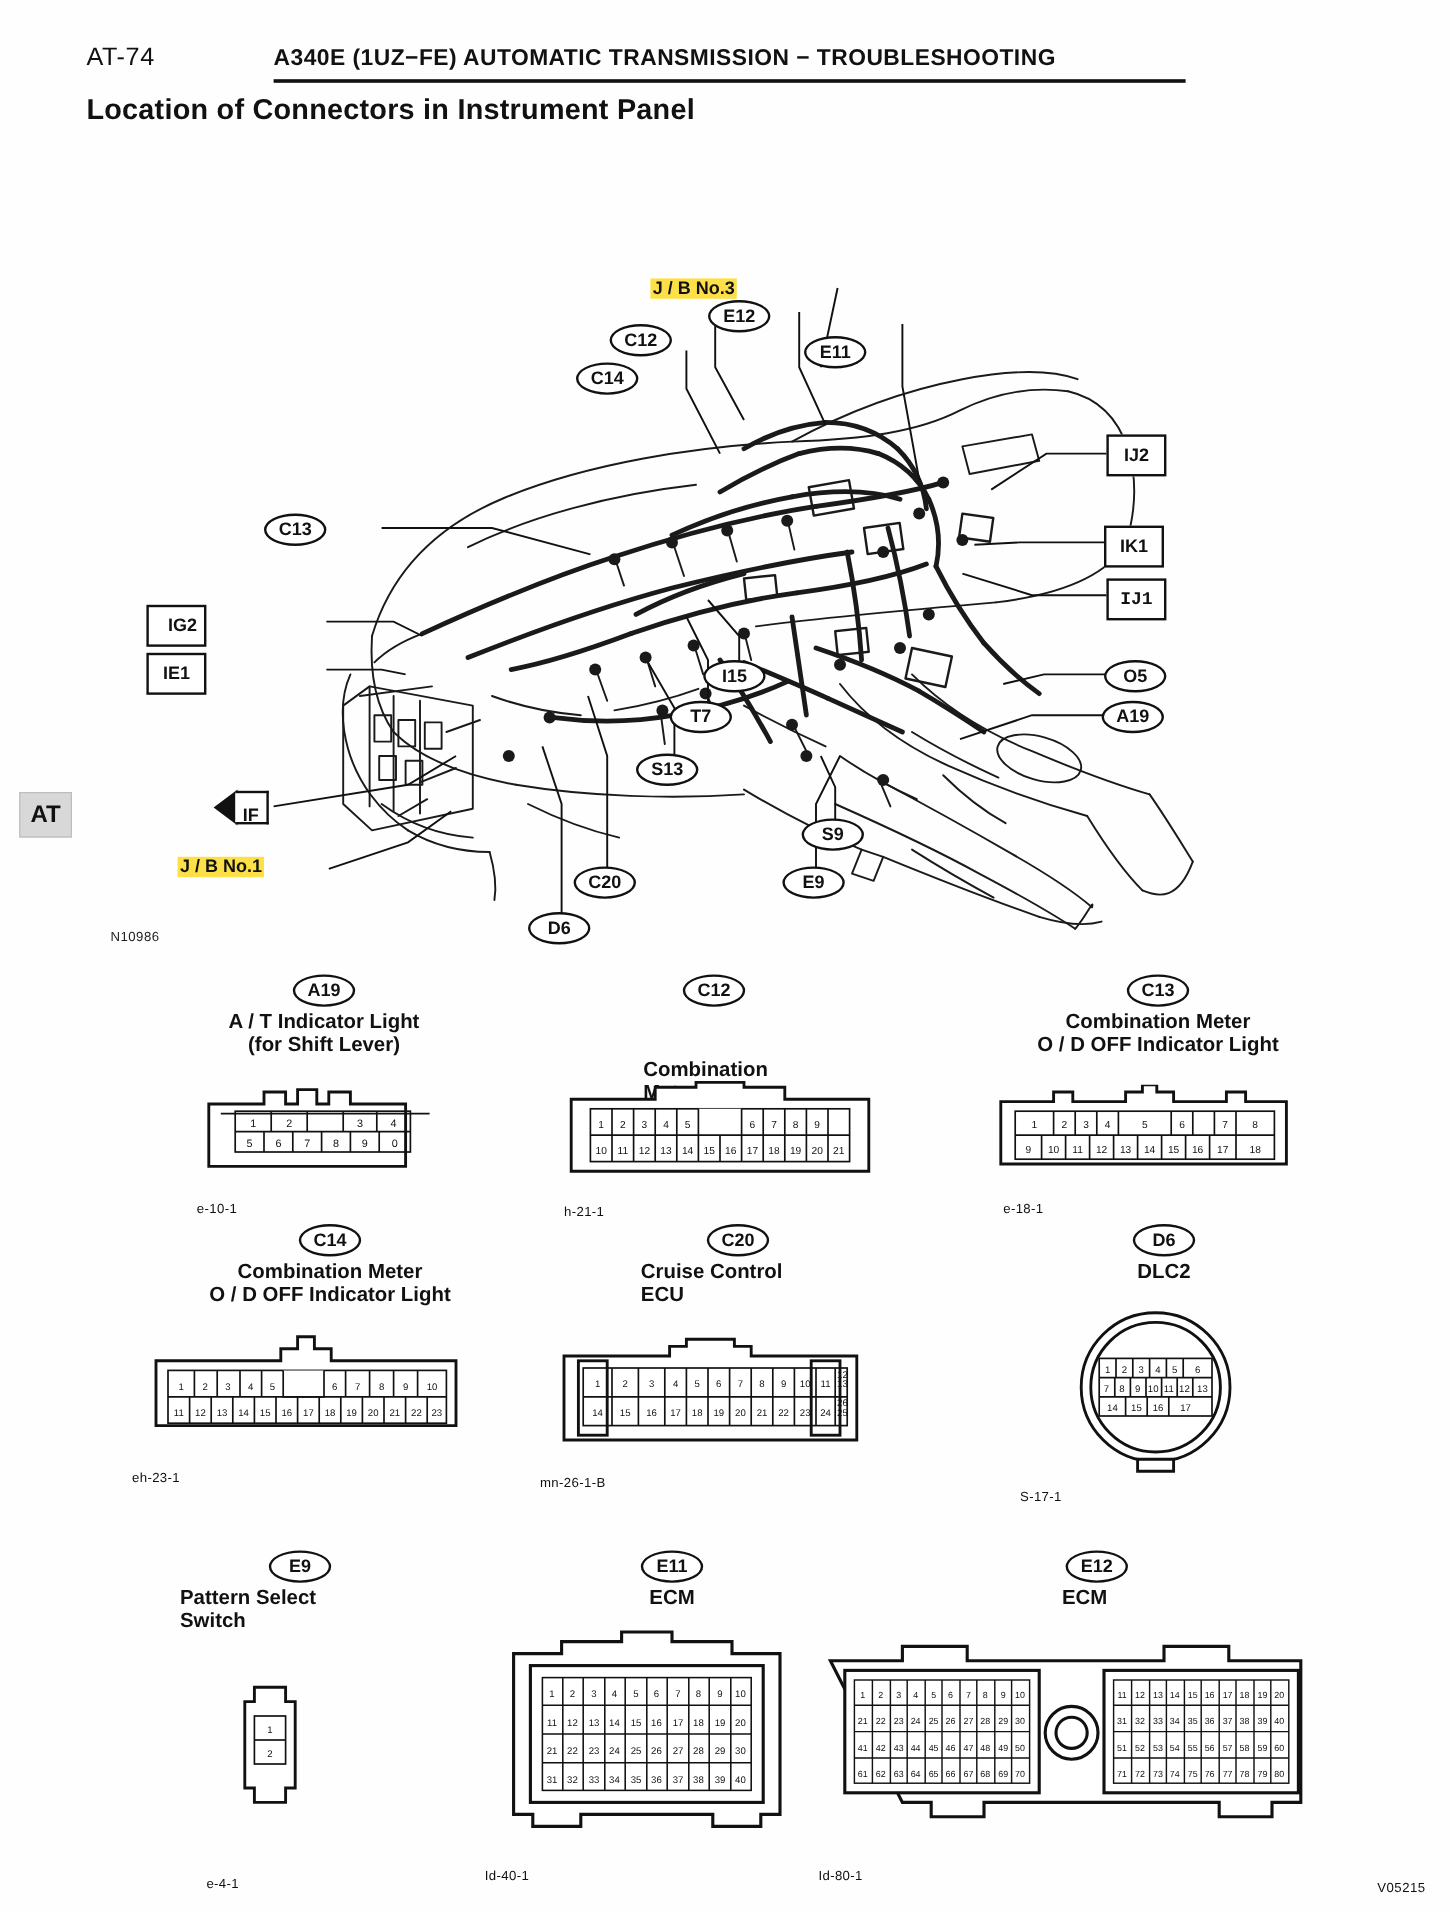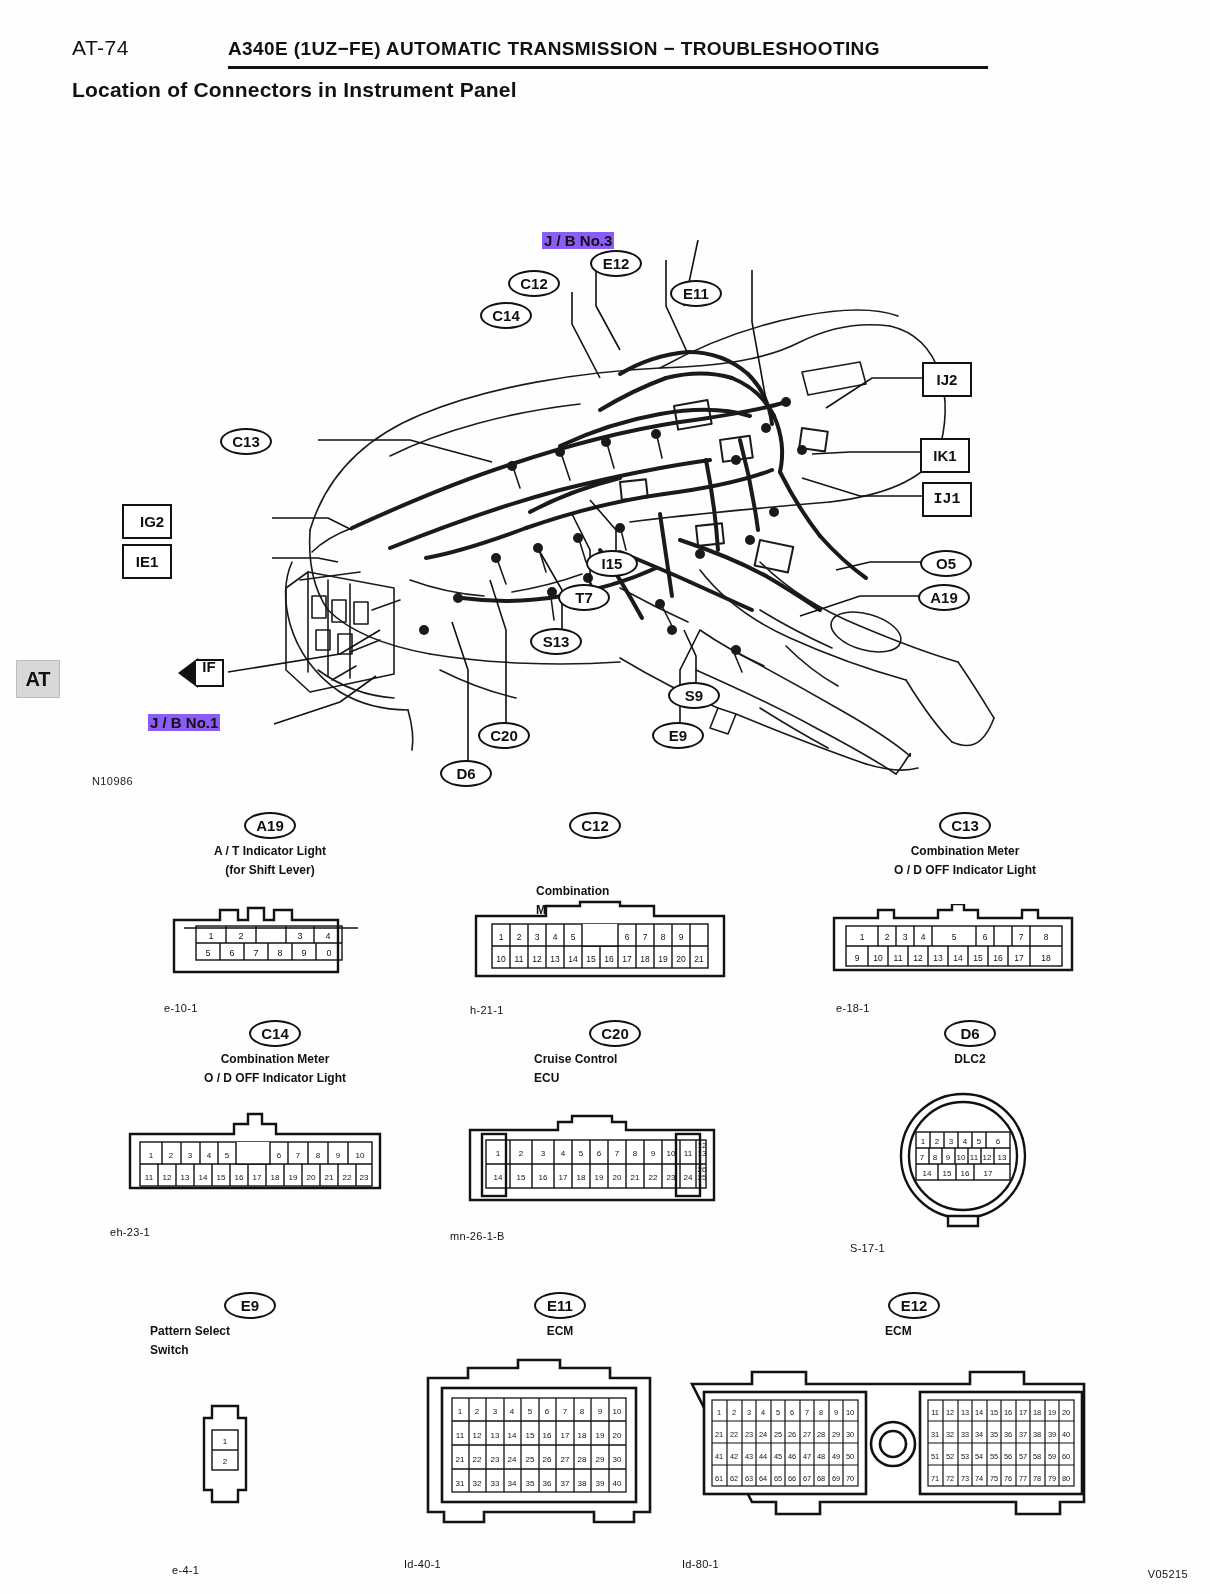--- a/index.html
+++ b/index.html
@@ -13,21 +13,21 @@
     overflow:hidden;
   }
   .page { position:relative; width:1210px; height:1594px; }
 
   
   .hdr { position:absolute; left:0; top:18px; width:1210px; height:40px; }
   .hdr-page { position:absolute; left:72px; top:18px; font-size:21px; font-weight:normal; letter-spacing:0.5px; }
   .hdr-title { position:absolute; left:228px; top:20px; font-size:19px; font-weight:bold; letter-spacing:0.4px; }
   .hdr-rule { position:absolute; left:228px; top:48px; width:760px; height:3px; background:#111; }
 
-  .section-title { position:absolute; left:72px; top:78px; font-size:21px; font-weight:bold; letter-spacing:0.2px; }
+  .section-title { position:absolute; left:72px; top:78px; font-size:24px; font-weight:bold; letter-spacing:0.2px; }
 
   
   .sidetab {
     position:absolute; left:16px; top:660px; width:44px; height:38px;
     background:#d8d8d8; border:1px solid #bdbdbd;
     display:flex; align-items:center; justify-content:center;
     font-weight:bold; font-size:20px;
   }
 
   .figcode { position:absolute; font-size:11px; letter-spacing:0.4px; color:#222; }
@@ -44,27 +44,27 @@
   }
   .boxlbl {
     position:absolute;
     border:2px solid #111; background:#fff;
     font-size:15px; font-weight:bold;
     display:flex; align-items:center; justify-content:center;
     min-width:50px; height:35px;
     padding:0 6px;
   }
   .plainlbl {
-    position:absolute; font-size:15px; font-weight:bold; background:#8b5cf6; padding:0 2px;
+    position:absolute; font-size:15px; font-weight:bold; background:#fde047; padding:0 2px;
   }
 
   
   .ifmark {
     position:absolute; width:46px; height:30px;
-    display:flex; align-items:flex-start; justify-content:center;
+    display:flex; align-items:flex-end; justify-content:center;
     font-size:15px; font-weight:bold;
   }
   .ifmark .tri {
     position:absolute; left:0; top:0; width:0; height:0;
     border-top:15px solid transparent; border-bottom:15px solid transparent;
     border-right:20px solid #111;
   }
   .ifmark .bx { position:absolute; left:18px; top:1px; width:28px; height:28px; border:2px solid #111; border-left:none; background:#fff; }
   .ifmark span { position:relative; left:8px; }
 
@@ -77,21 +77,21 @@
   .cell { position:absolute; }
   .cell .code {
     position:absolute; left:50%; transform:translateX(-50%); top:0;
     border:2px solid #111; border-radius:50%;
     background:#fff; font-size:15px; font-weight:bold;
     min-width:52px; height:27px;
     display:flex; align-items:center; justify-content:center;
   }
   .cell .nm {
     position:absolute; left:50%; transform:translateX(-50%); top:30px;
-    text-align:center; font-size:12px; font-weight:bold; line-height:19px;
+    text-align:center; font-size:17px; font-weight:bold; line-height:19px;
     white-space:nowrap;
   }
   .cell .pn { position:absolute; font-size:11px; letter-spacing:0.3px; }
 
   
   .conn { position:absolute; }
   .conn svg { display:block; }
 
   .vcode { position:absolute; right:22px; bottom:14px; font-size:11px; letter-spacing:0.4px; }
 </style>

